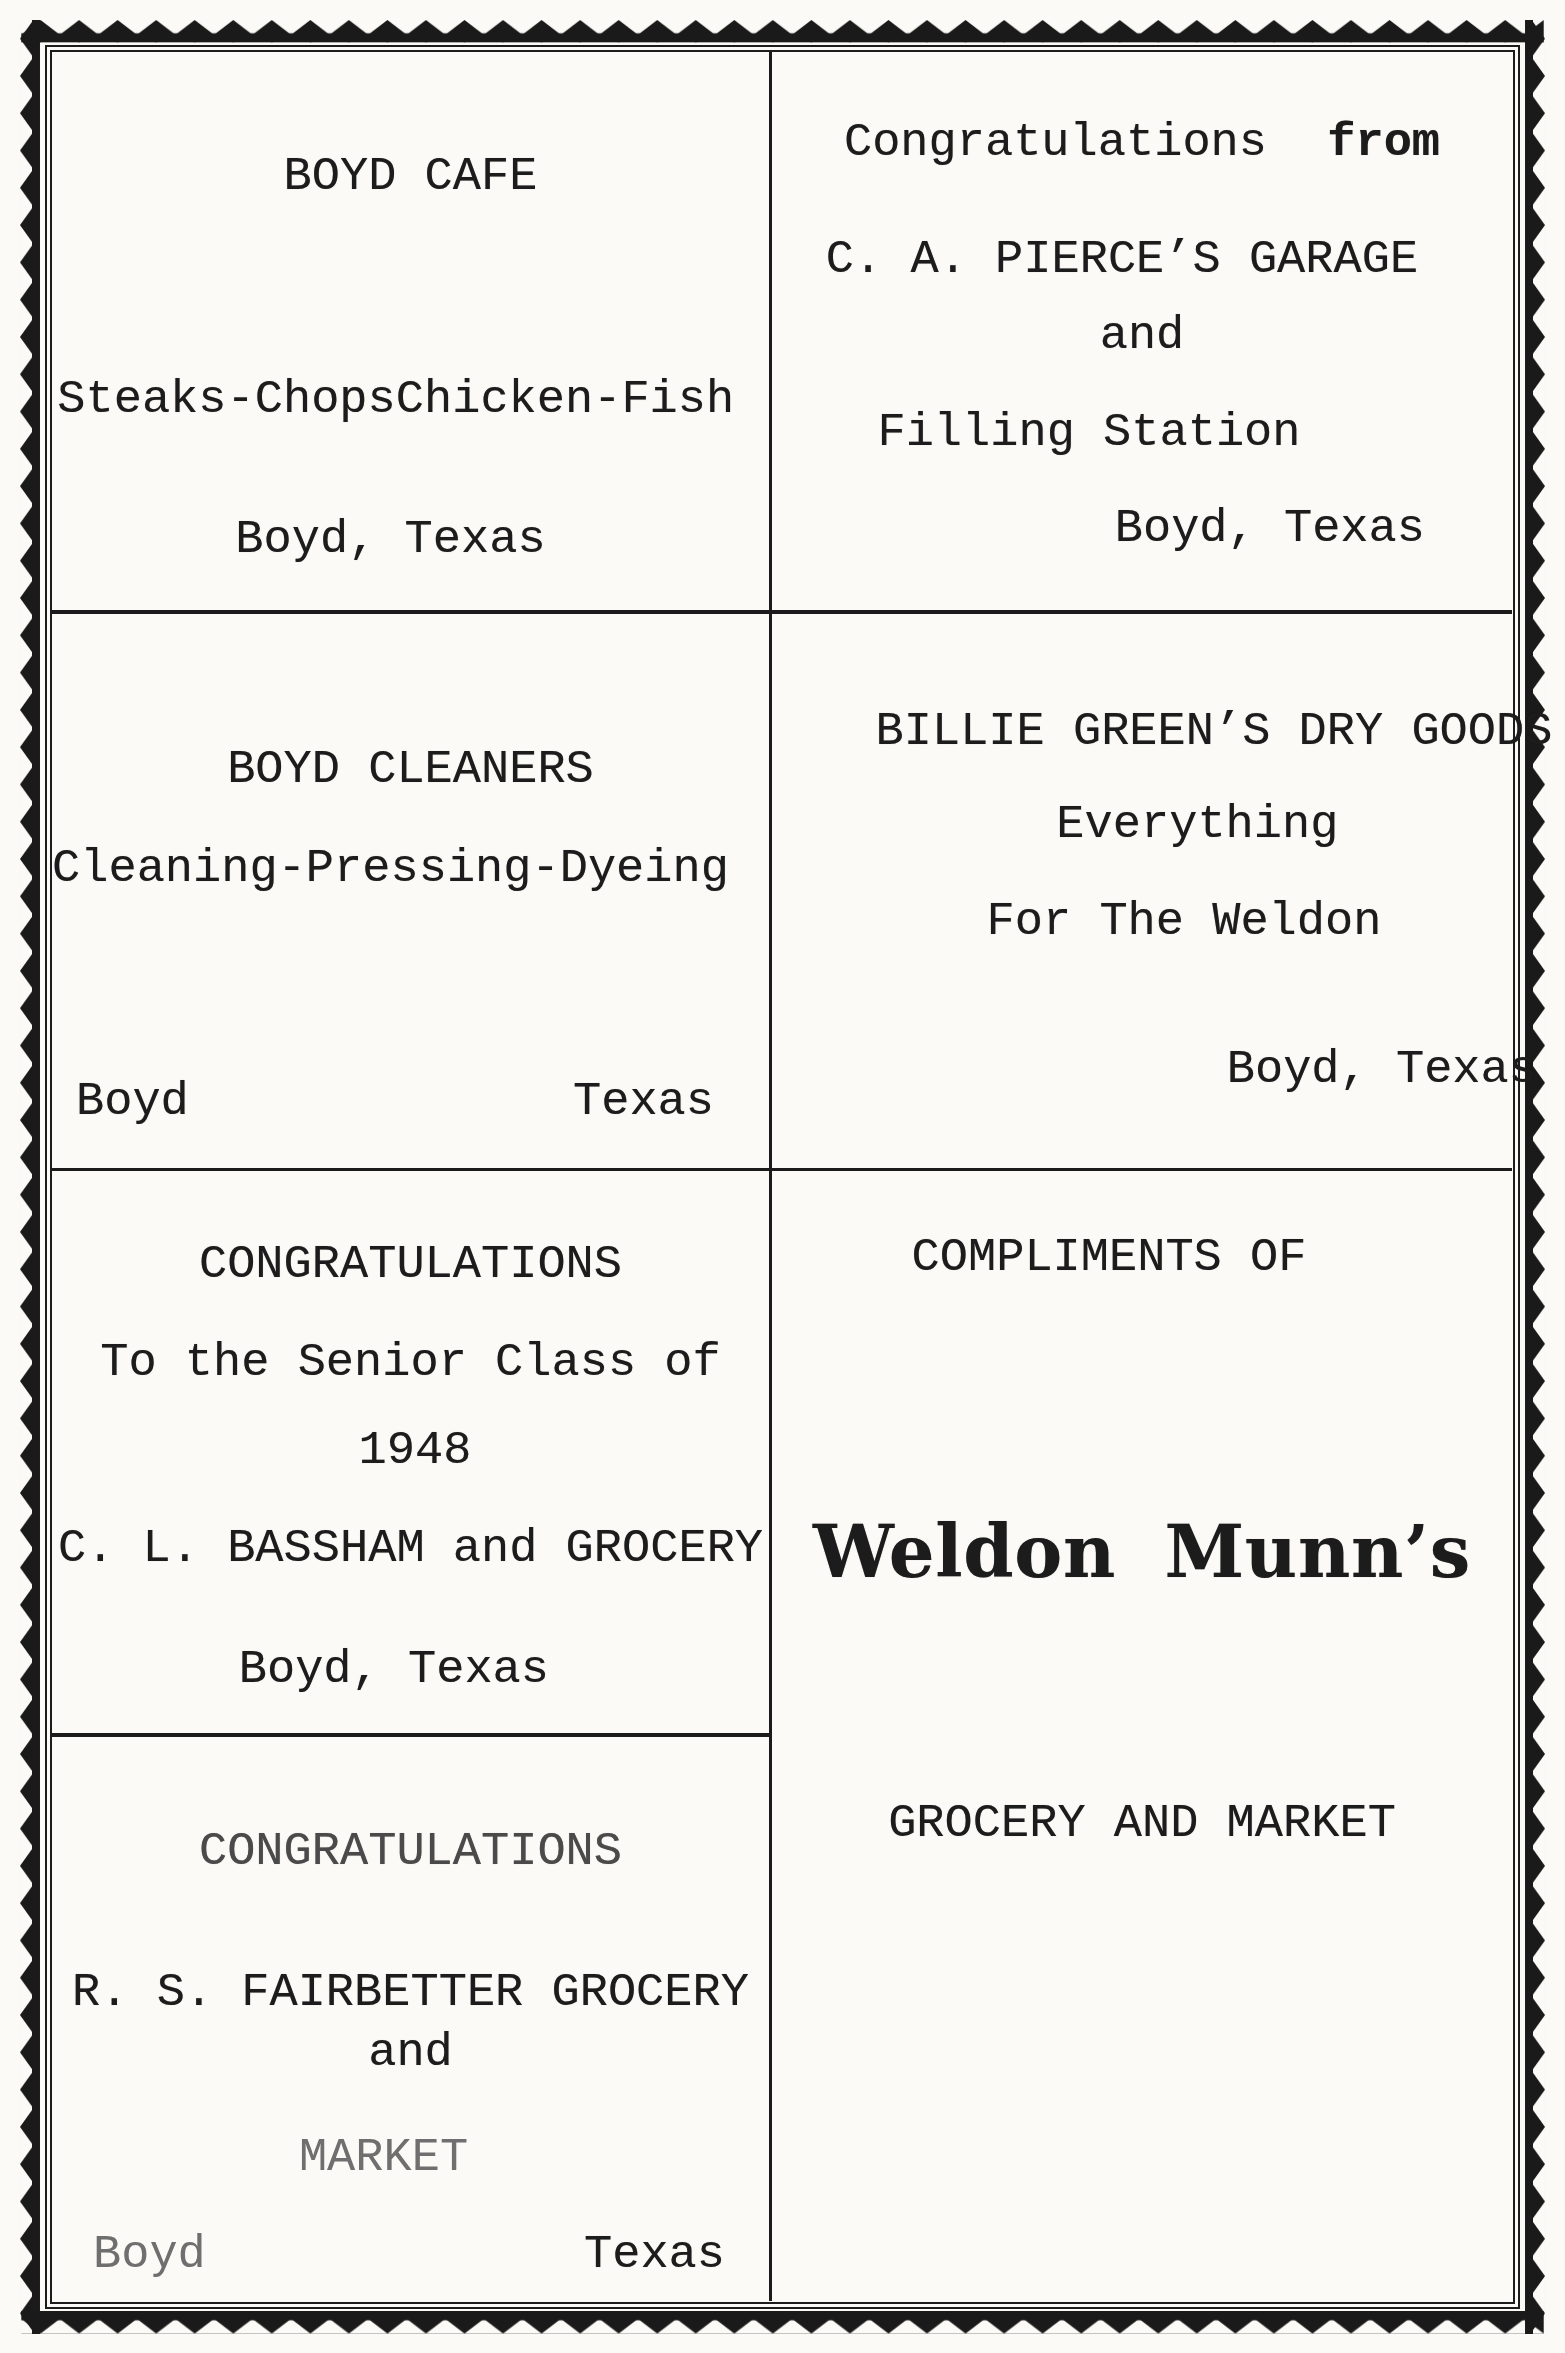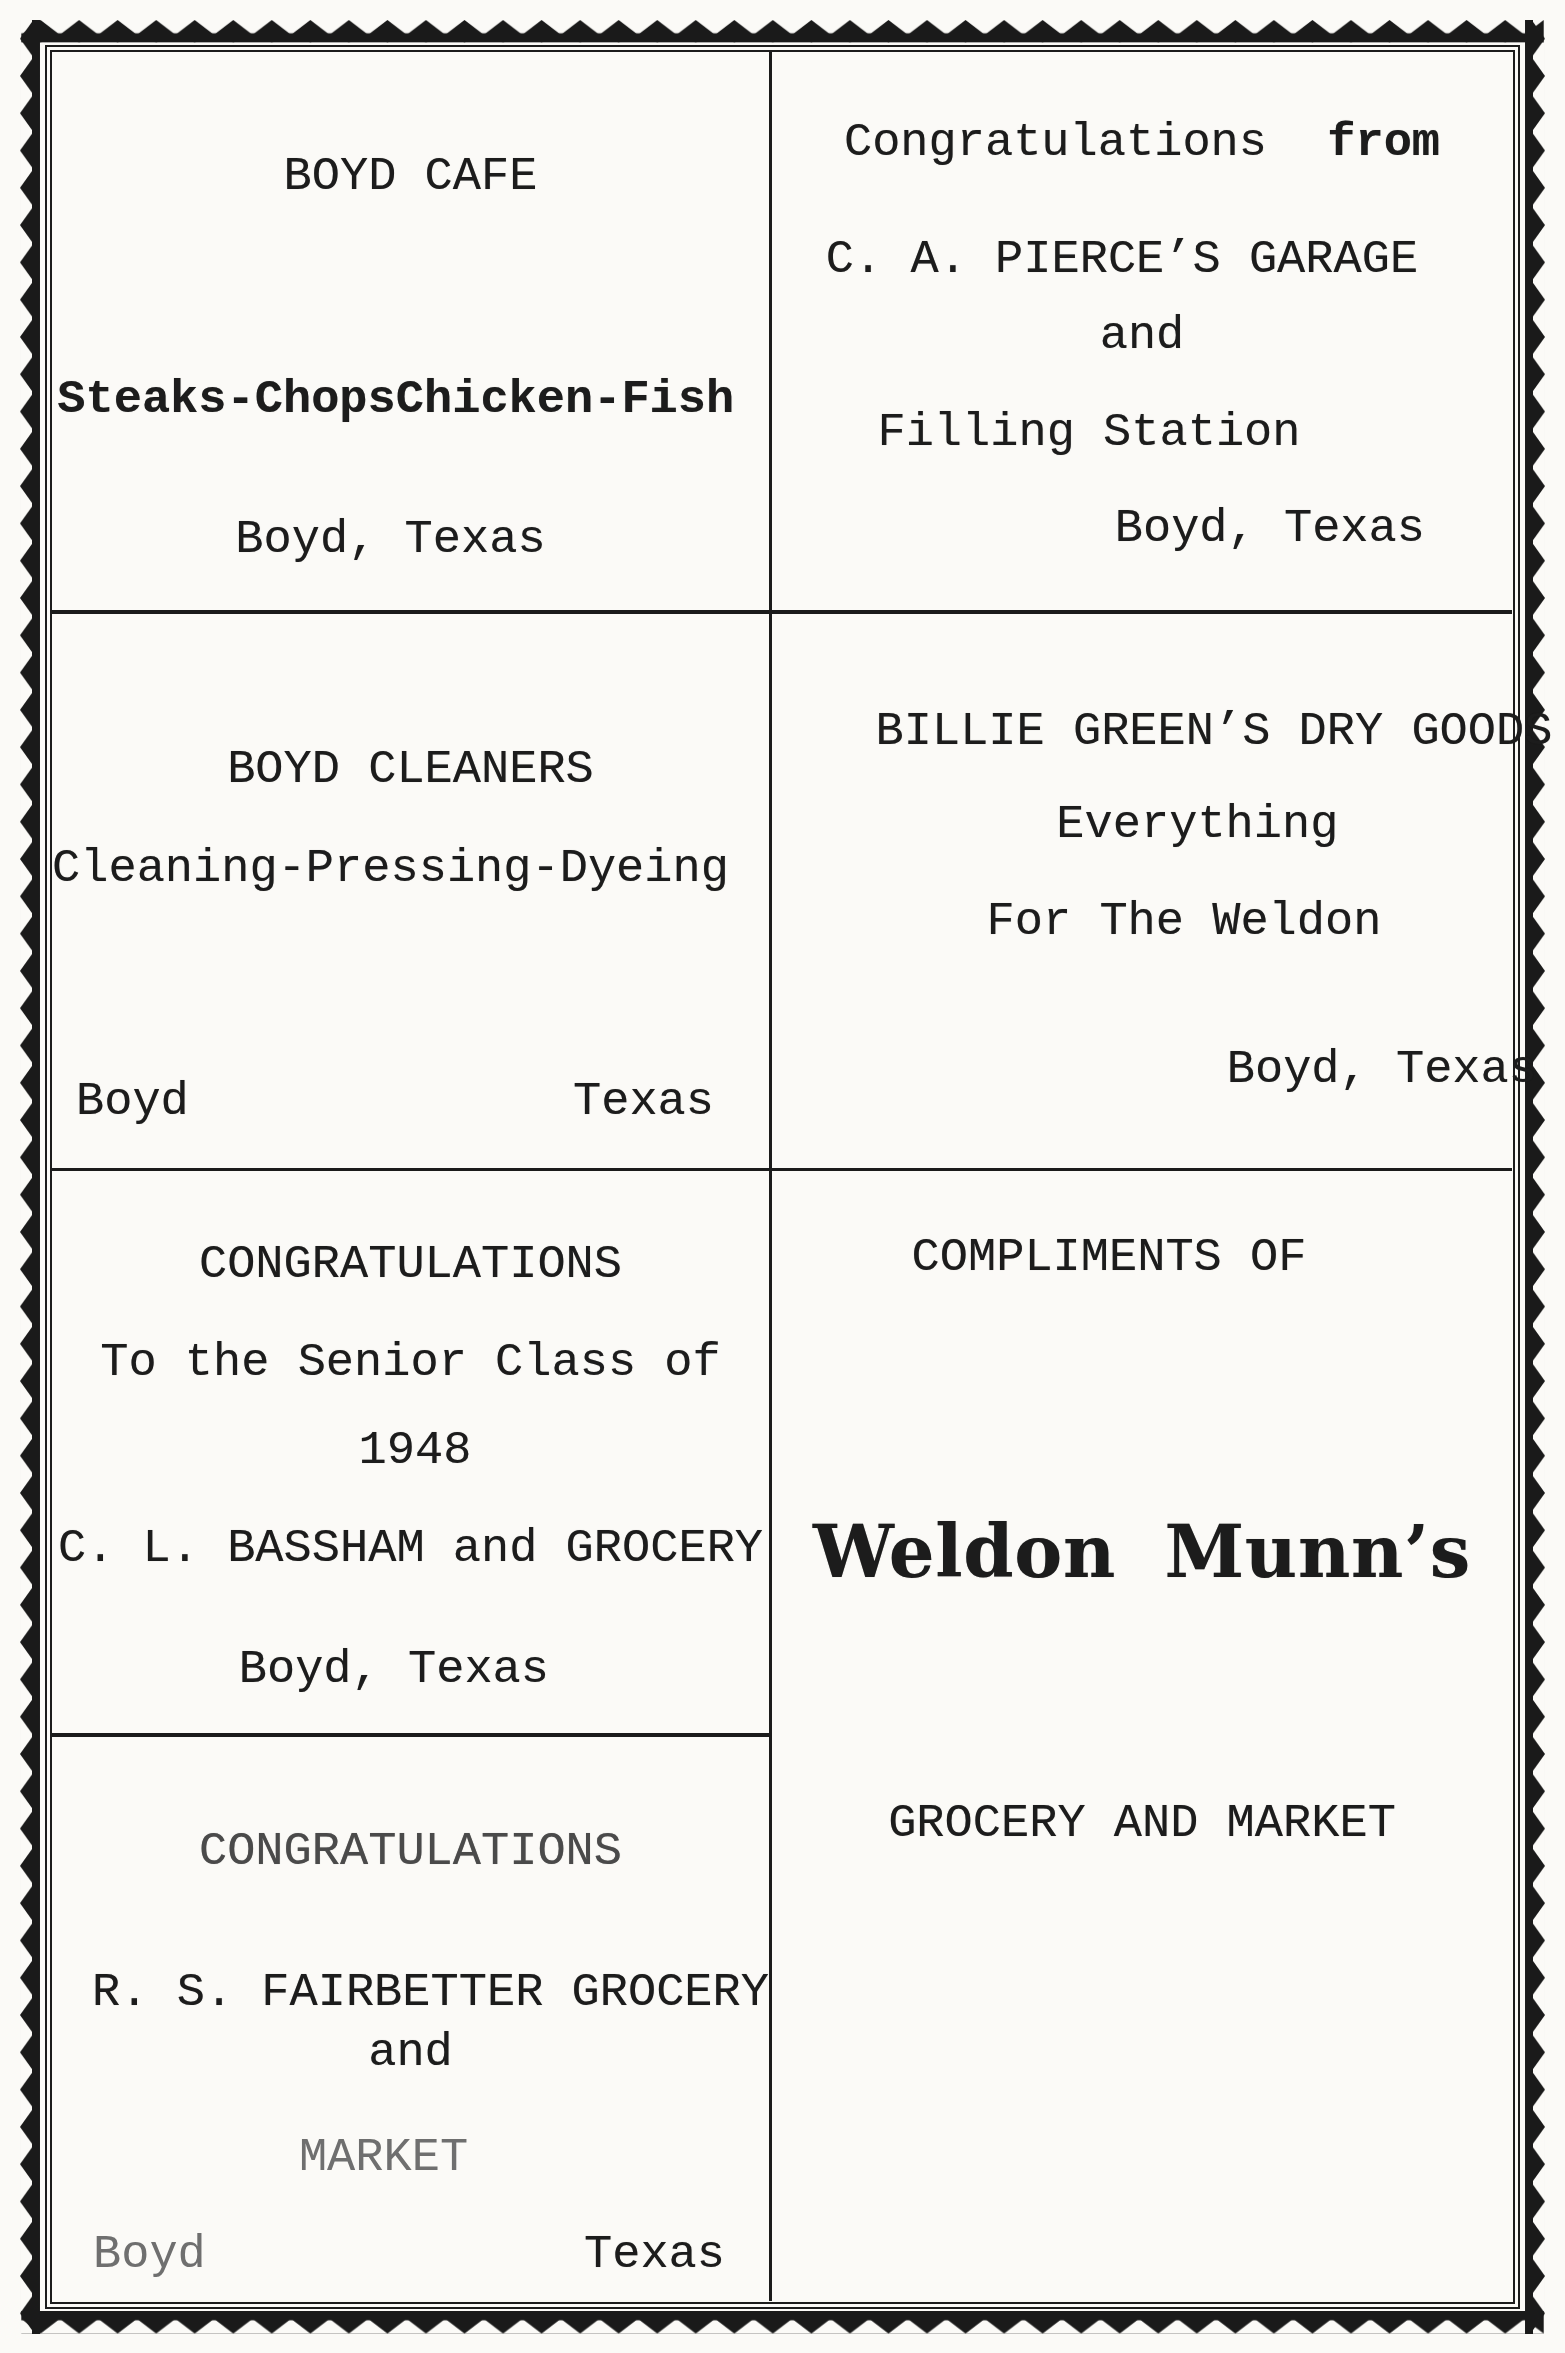--- a/index.html
+++ b/index.html
@@ -99,21 +99,21 @@
   <div class="frame">
     <div class="inner">
 
       <div class="vline"></div>
       <div class="hline hline-1"></div>
       <div class="hline hline-2"></div>
       <div class="hline hline-3"></div>
 
       <div class="box box-l1">
         <div class="ln" style="top:101px;">BOYD CAFE</div>
-        <div class="ln split" style="top:324px;padding:0 37px 0 5.3px;font-weight:bold;">
+        <div class="ln split" style="top:324px;padding:0 37px 0 5.3px;">
           <span>Steaks-Chops</span>
           <span>Chicken-Fish</span>
         </div>
         <div class="ln" style="top:464px;transform:translateX(-20px);">Boyd, Texas</div>
       </div>
 
       <div class="box box-r1">
         <div class="ln" style="top:67px;"><span>Congratulations</span> <span class="bold">from</span></div>
         <div class="ln" style="top:184px;transform:translateX(-20px);">C. A. PIERCE’S GARAGE</div>
         <div class="ln" style="top:260px;">and</div>
@@ -146,21 +146,21 @@
       </div>
 
       <div class="box box-r3">
         <div class="ln" style="top:63px;transform:translateX(-33px);">COMPLIMENTS OF</div>
         <div class="ln big-serif" style="top:347px;">Weldon Munn’s</div>
         <div class="ln" style="top:629px;">GROCERY AND MARKET</div>
       </div>
 
       <div class="box box-l4">
         <div class="ln semi-faded" style="top:91px;">CONGRATULATIONS</div>
-        <div class="ln" style="top:232px;text-align:right;">R. S. FAIRBETTER GROCERY</div>
+        <div class="ln" style="top:232px;">R. S. FAIRBETTER GROCERY</div>
         <div class="ln" style="top:292px;">and</div>
         <div class="ln faded" style="top:397px;transform:translateX(-27px);">MARKET</div>
         <div class="ln split" style="top:494px;padding:0 44px 0 41px;">
           <span class="faded">Boyd</span>
           <span>Texas</span>
         </div>
       </div>
 
     </div>
   </div>

